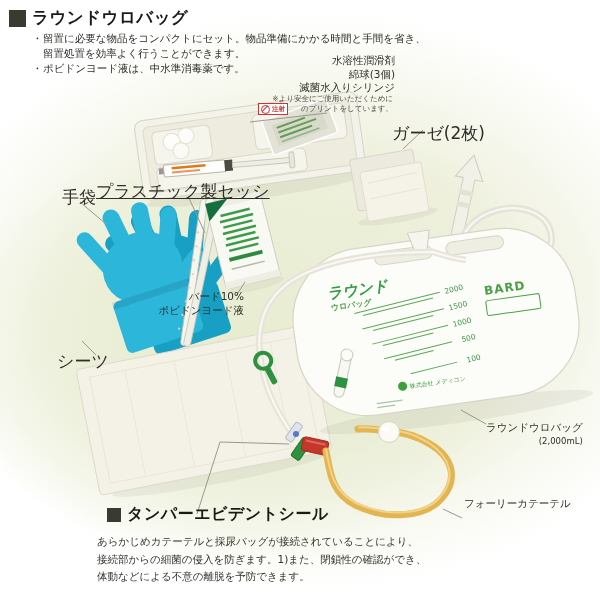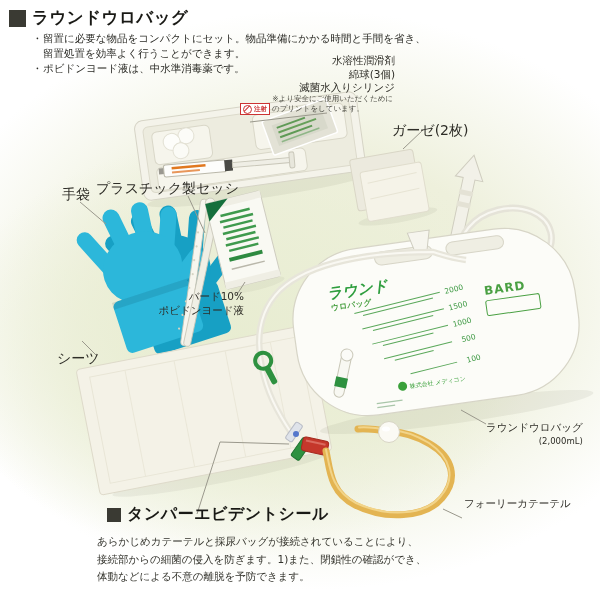--- a/index.html
+++ b/index.html
@@ -14,25 +14,25 @@
   
   .title-row{display:flex;align-items:center;gap:6px;}
   .sq{width:17px;height:17px;background:#3a3a33;flex:0 0 auto;}
   .sq.small{width:14px;height:14px;}
   .title-text{font-size:16.5px;font-weight:bold;color:#191915;letter-spacing:.5px;white-space:nowrap;}
   .bullets{font-size:10.5px;line-height:15px;color:#2b2b26;}
   .bullet-row{display:flex;}
   .bullet-marker{flex:0 0 auto;width:11px;}
   .nowrap{white-space:nowrap;}
   
-  .lbl{font-size:14px;color:#2e2d27;white-space:nowrap;}
+  .lbl{font-size:17px;color:#2e2d27;white-space:nowrap;}
   .lbl-sm{font-size:10.5px;line-height:13.5px;color:#2e2d27;white-space:nowrap;}
   .right{text-align:right;}
   .note{font-size:7.5px;color:#4a4a42;white-space:nowrap;}
-  .note-row{display:flex;align-items:center;gap:2px;}
+  .note-row{display:flex;justify-content:flex-end;align-items:center;gap:13px;}
   .badge{display:inline-flex;align-items:center;gap:2px;border:1px solid #cc3333;
          padding:0 2px;height:10px;background:#fff;}
   .badge .circ{width:7px;height:7px;border:1px solid #cc3333;border-radius:50%;position:relative;flex:0 0 auto;}
   .badge .circ::after{content:"";position:absolute;left:-1px;top:2.5px;width:8px;height:1px;
          background:#cc3333;transform:rotate(-45deg);}
   .badge .btxt{color:#cc3333;font-size:6.5px;font-weight:bold;white-space:nowrap;}
   
   .bottom-heading .title-text{font-size:16px;}
   .body-text{font-size:10.5px;line-height:17.5px;color:#33332c;}
   .sub{font-size:8.5px;}
@@ -275,21 +275,21 @@
   <div class="abs note-row" style="left:240px;top:103px;width:153px;">
     <span class="badge">
       <span class="circ"></span>
       <span class="btxt">注射</span>
     </span>
     <span class="note">のプリントをしています。</span>
   </div>
 
   <div class="abs lbl" style="left:392px;top:122px;">ガーゼ(2枚)</div>
   <div class="abs lbl" style="left:62px;top:186px;">手袋</div>
-  <div class="abs lbl" style="left:96px;top:180px;">プラスチック製セッシ</div>
+  <div class="abs lbl" style="left:96px;top:180px;text-decoration:underline;">プラスチック製セッシ</div>
   <div class="abs lbl-sm right" style="left:152px;top:290px;width:92px;">
     <div>バード10%</div>
     <div>ポビドンヨード液</div>
   </div>
   <div class="abs lbl" style="left:57px;top:326px;margin-top:24px;">シーツ</div>
   <div class="abs lbl-sm" style="left:486px;top:421px;">
     <div>ラウンドウロバッグ</div>
     <div class="right sub">(2,000mL)</div>
   </div>
   <div class="abs lbl-sm" style="left:464px;top:497px;">

